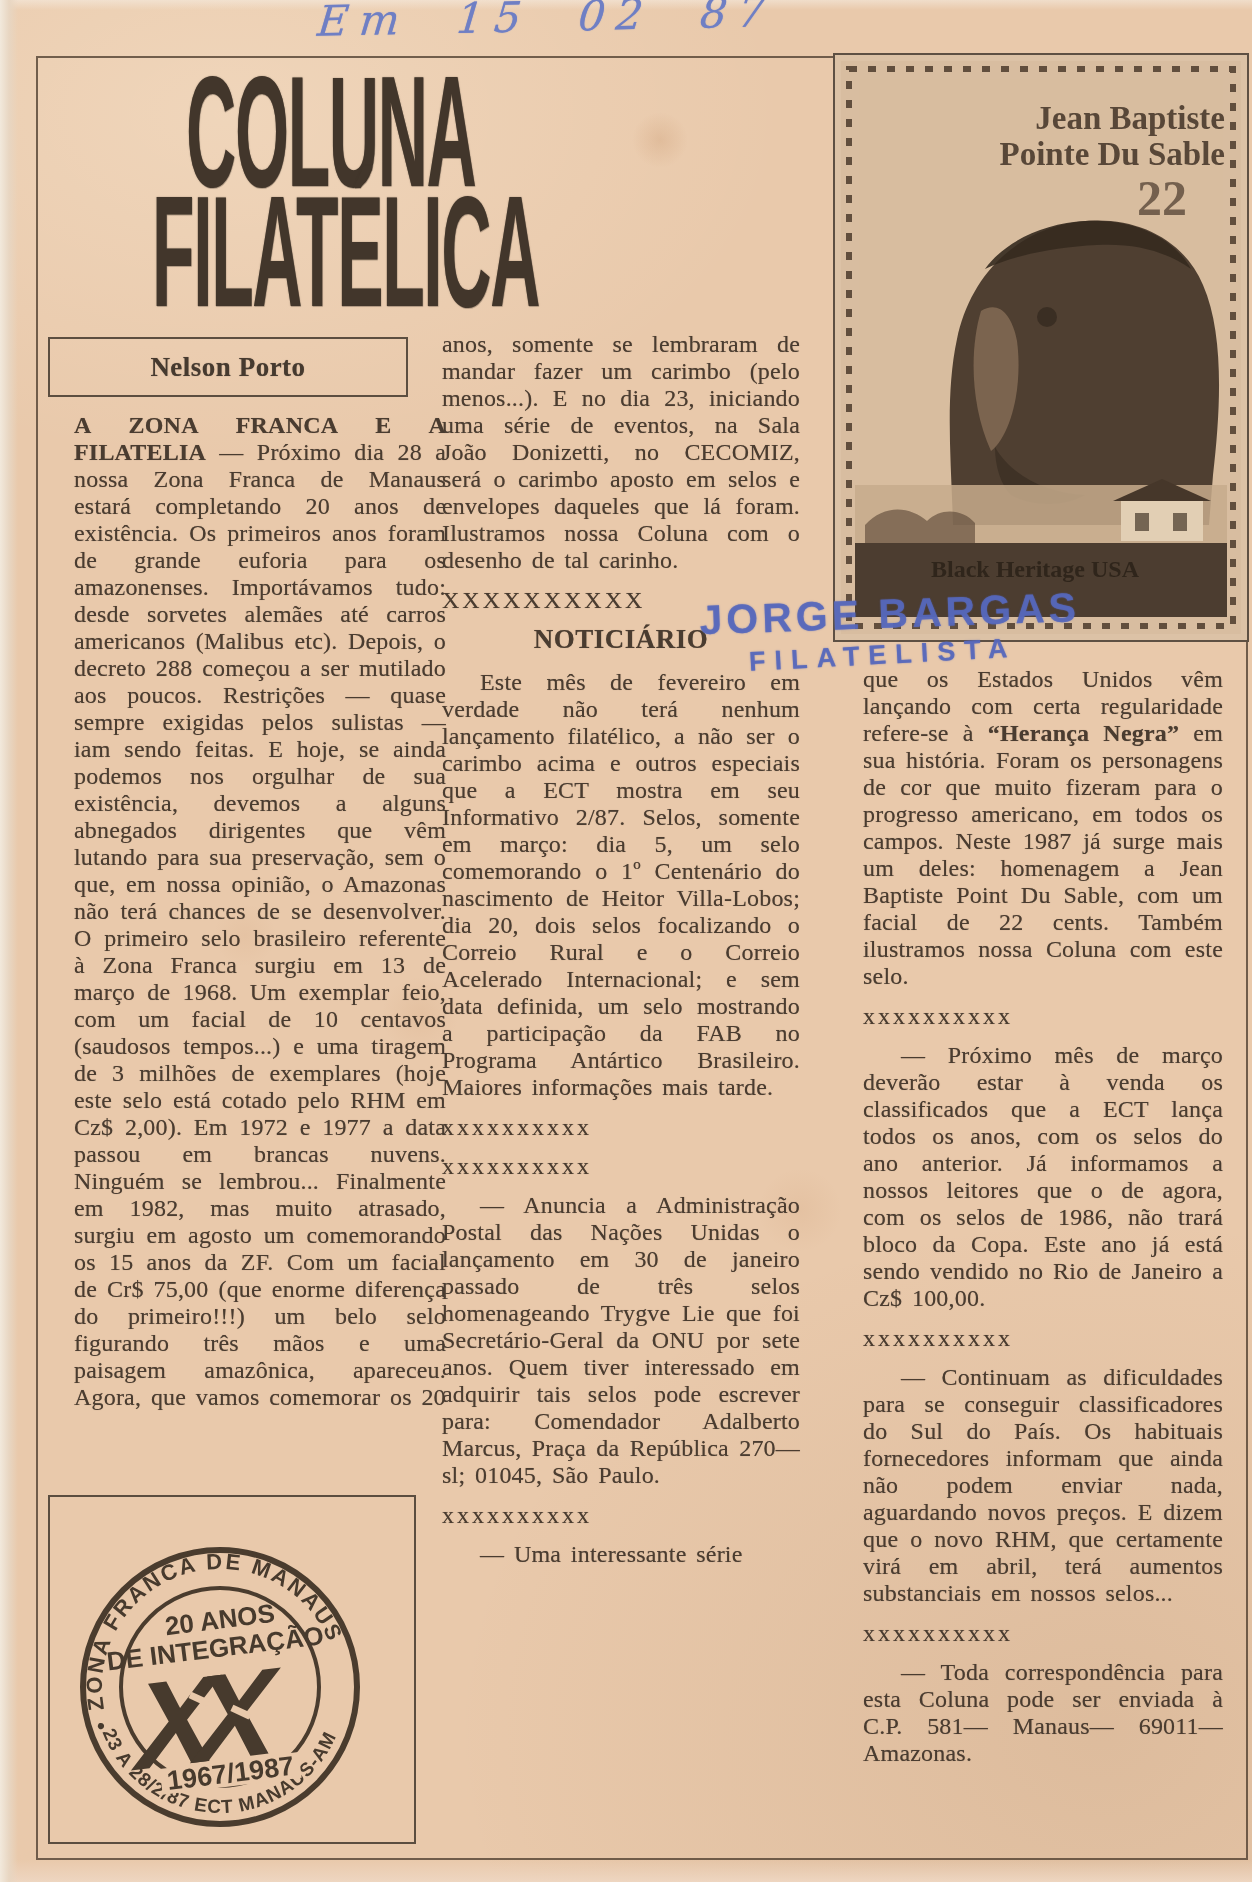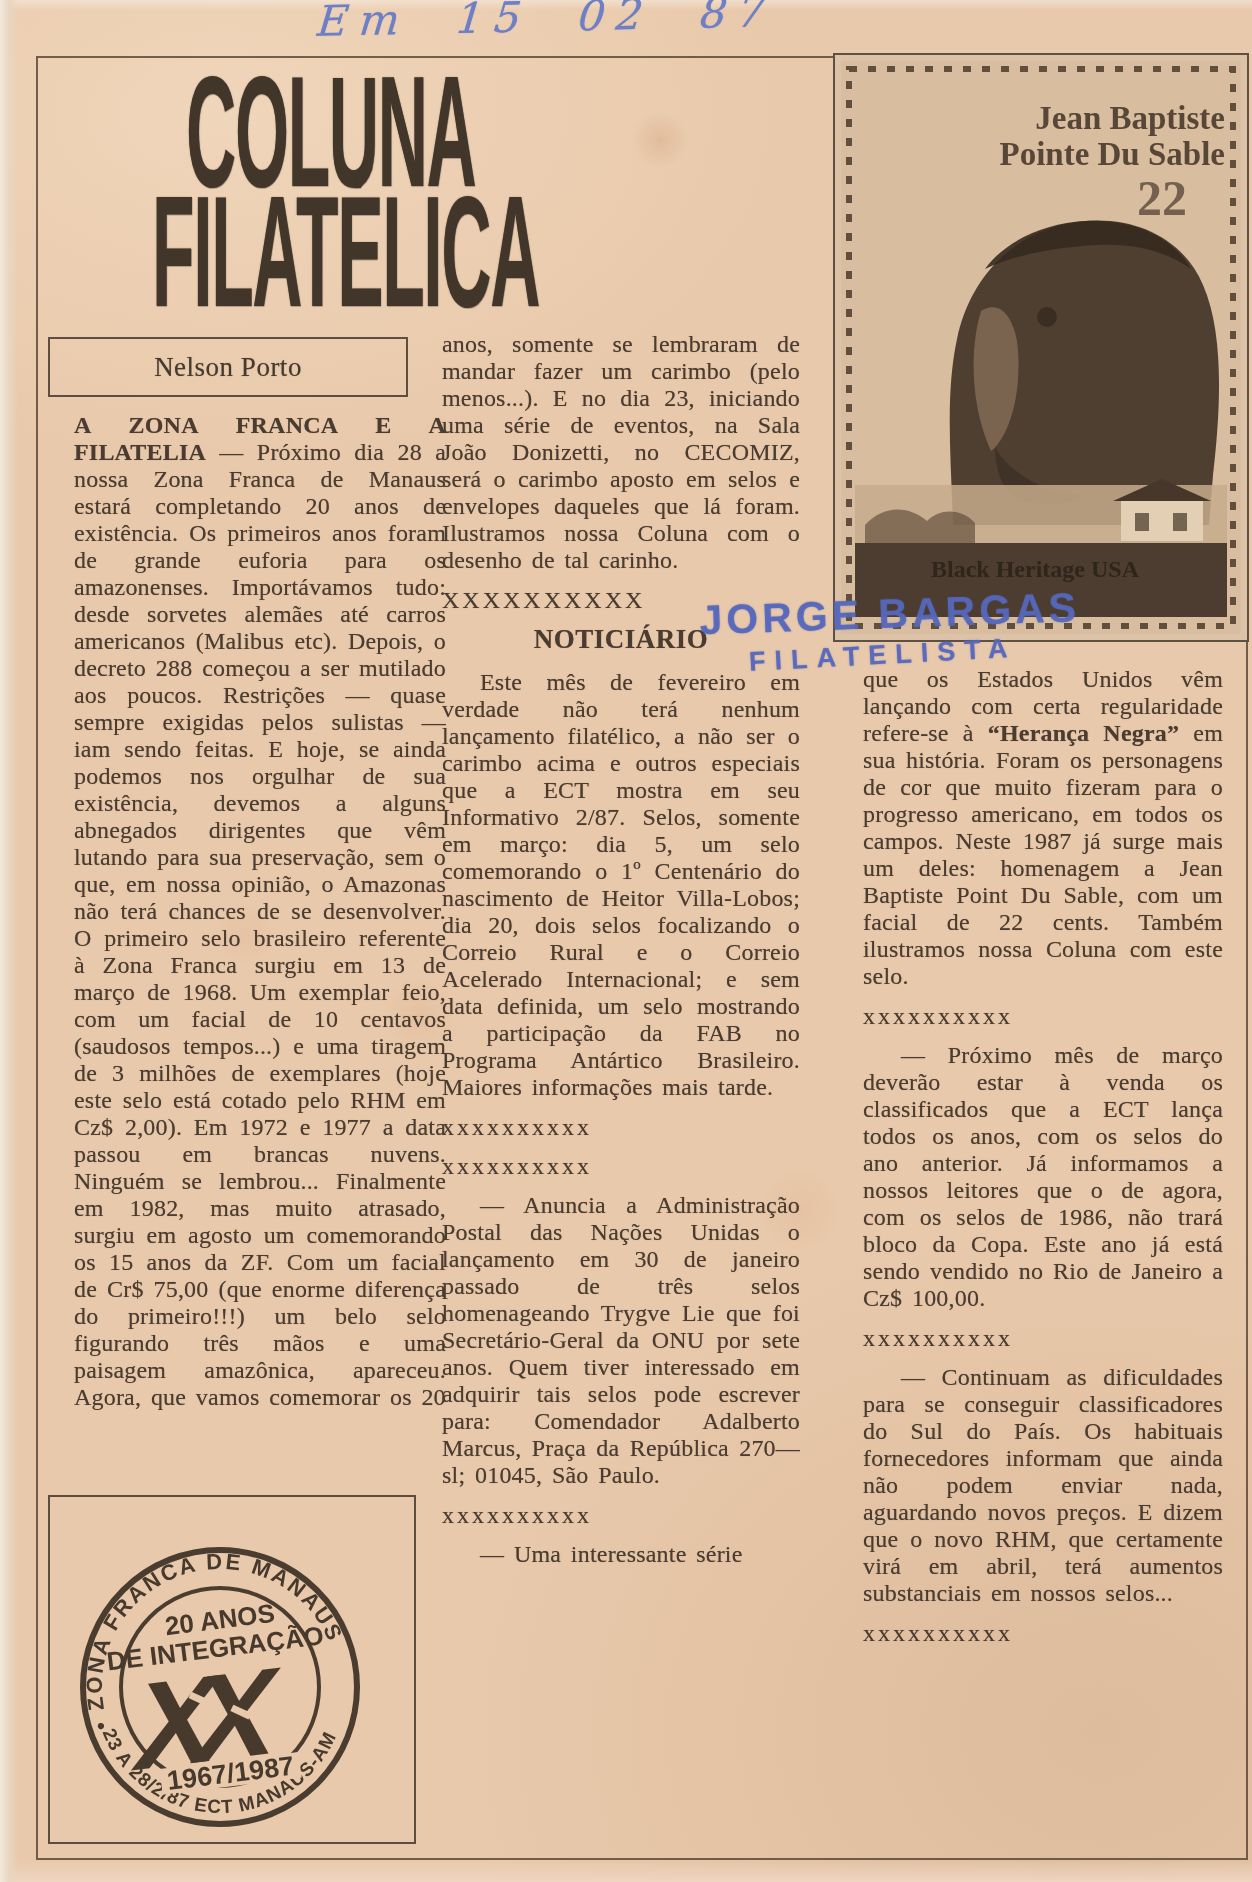--- a/index.html
+++ b/index.html
@@ -38,21 +38,21 @@
     transform:scale(0.44,1); transform-origin:left top; white-space:nowrap;
     text-shadow:0 0 2px rgba(66,54,43,.55), 1px 1px 0 rgba(66,54,43,.25);
   }
   #title1{left:186px; top:52px;}
   #title2{left:152px; top:172px;}
   .byline-box{
     position:absolute; left:48px; top:337px; width:356px; height:56px;
     border:2px solid #5c4e40; display:flex; align-items:center; justify-content:center;
   }
   .byline-box span{
-    font-weight:normal; font-size:27px; color:#463a2f; letter-spacing:.5px;
+    font-weight:bold; font-size:27px; color:#463a2f; letter-spacing:.5px;
     text-shadow:0 0 1px rgba(70,58,47,.5);
   }
   .col{
     position:absolute; text-align:justify;
     font-size:24px; line-height:27px; letter-spacing:.2px; word-spacing:3.5px;
     color:#4a3c30; text-shadow:0 0 .7px rgba(74,60,48,.55);
   }
   #col1{left:50px;  top:412px; width:372px;margin-left:24px;}
   #col2{left:442px; top:331px; width:358px;}
   #col3{left:835px; top:666px; width:360px;margin-left:28px;}
@@ -118,20 +118,21 @@
       <div class="sep">xxxxxxxxxx</div>
       <div class="para indent">— Uma interessante série</div>
     </div>
   <div class="col" id="col3">
       <div class="para"><span>que os Estados Unidos vêm lançando com certa regularidade refere-se à </span><span class="lead">“Herança Negra”</span><span> em sua história. Foram os personagens de cor que muito fizeram para o progresso americano, em todos os campos. Neste 1987 já surge mais um deles: homenagem a Jean Baptiste Point Du Sable, com um facial de 22 cents. Também ilustramos nossa Coluna com este selo.</span></div>
       <div class="sep">xxxxxxxxxx</div>
       <div class="para indent">— Próximo mês de março deverão estar à venda os classificados que a ECT lança todos os anos, com os selos do ano anterior. Já informamos a nossos leitores que o de agora, com os selos de 1986, não trará bloco da Copa. Este ano já está sendo vendido no Rio de Janeiro a Cz$ 100,00.</div>
       <div class="sep">xxxxxxxxxx</div>
       <div class="para indent">— Continuam as dificuldades para se conseguir classificadores do Sul do País. Os habituais fornecedores informam que ainda não podem enviar nada, aguardando novos preços. E dizem que o novo RHM, que certamente virá em abril, terá aumentos substanciais em nossos selos...</div>
       <div class="sep">xxxxxxxxxx</div>
+      <div class="para indent">— Toda correspondência para esta Coluna pode ser enviada à C.P. 581— Manaus— 69011—Amazonas.</div>
     </div>
 
   <div class="stamp-box">
     <svg width="412" height="585" viewBox="0 0 412 585">
 
       <rect x="6" y="6" width="400" height="573" fill="#dcc2a6"></rect>
       <rect x="6" y="6" width="400" height="573" fill="#caa987" opacity="0.18"></rect>
 
       <rect x="14" y="14" width="384" height="557" fill="none" stroke="#4c3b2c" stroke-width="6" stroke-dasharray="8 11" opacity="0.85"></rect>
 

